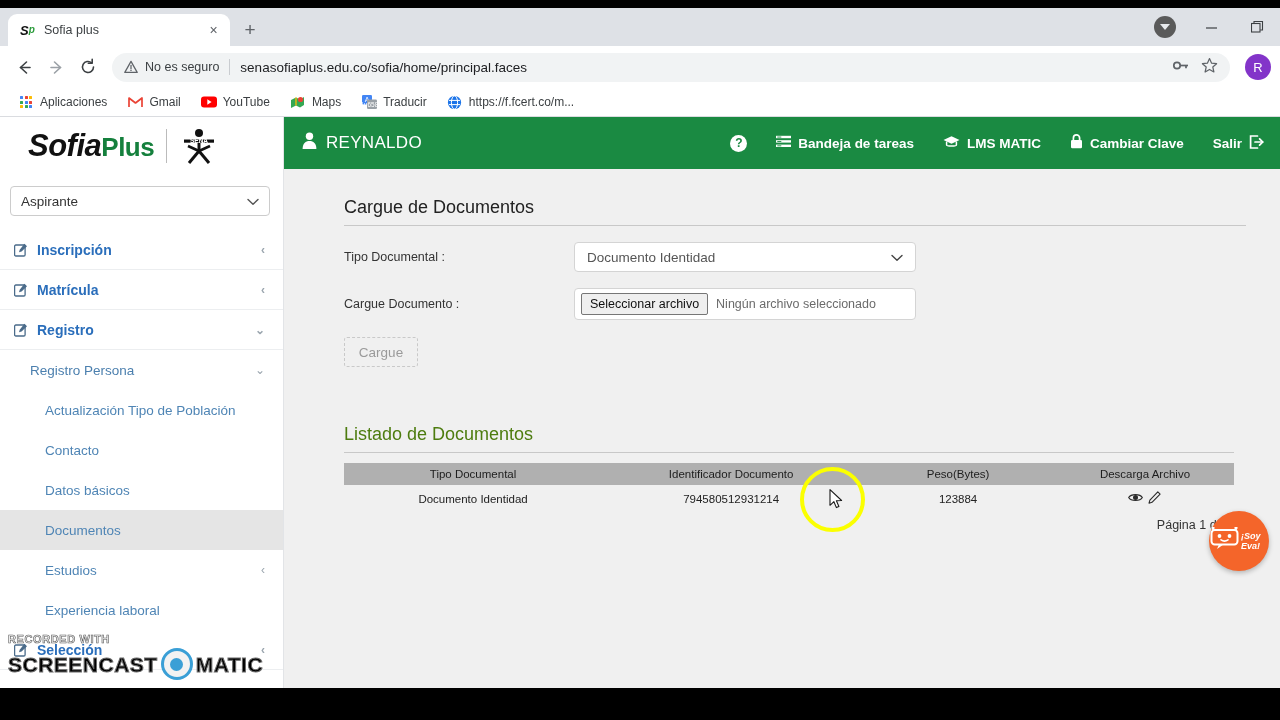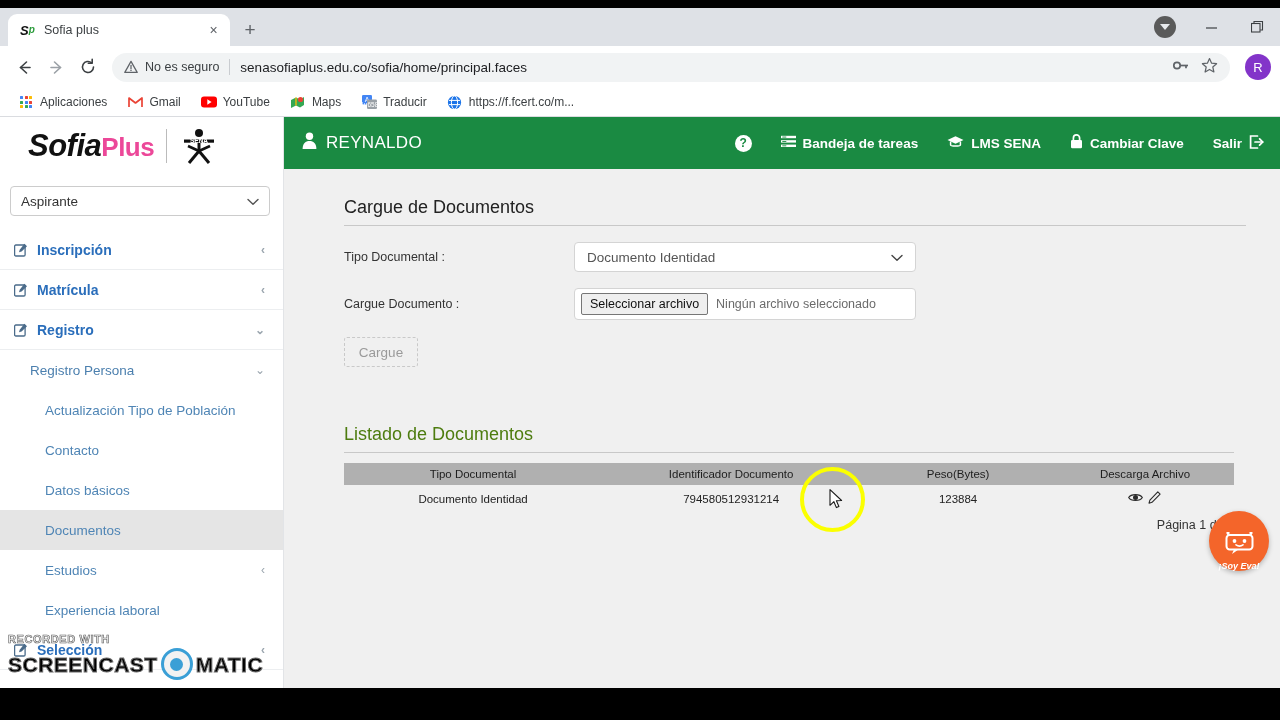--- a/index.html
+++ b/index.html
@@ -169,21 +169,21 @@
   }
   .brand {
     height: 57px;
     display: flex; align-items: center; gap: 12px;
     padding-left: 28px;
   }
   .brand-sofia {
     font-size: 31px; font-weight: bold; font-style: italic;
     color: #111; letter-spacing: -0.5px; line-height: 1;
   }
-  .brand-plus { color: #ec4899; font-style: normal; font-weight: bold; font-size: 26px; }
+  .brand-plus { color: #15803d; font-style: normal; font-weight: bold; font-size: 26px; }
   .brand-div { width: 1px; height: 34px; background: #bbb; }
   .sena-logo { width: 40px; height: 40px; position: relative; }
 
   .role-select {
     margin: 12px 13px 0 10px;
     height: 30px;
     border: 1px solid #ccc; border-radius: 4px;
     background: #fff;
     display: flex; align-items: center; justify-content: space-between;
     padding: 0 10px;
@@ -319,21 +319,21 @@
     width: 890px; text-align: right;
     margin-top: 6px;
     font-size: 12.5px; color: #333;
   }
 
   
   .eva {
     position: absolute; right: 11px; bottom: 117px;
     width: 60px; height: 60px; border-radius: 50%;
     background: #f4652a;
-    display: flex; flex-direction: column;
+    display: flex; flex-direction: row;
     align-items: center; justify-content: flex-end;
     gap: 1px;
     box-shadow: 0 2px 5px rgba(0,0,0,0.25);
   }
   .eva-lbl { font-size: 9px; color: #fff; font-weight: bold; font-style: italic; }
 
   
   .halo {
     position: absolute; left: 800px; top: 350px;
     width: 65px; height: 65px;
@@ -650,21 +650,21 @@
             </span>
             <span>Bandeja de tareas</span>
           </span>
           <span class="gb-item">
             <span>
               <svg width="17" height="13" viewBox="0 0 17 13">
                     <path d="M8.5 1.3 L16.5 5 L8.5 8.7 L0.5 5 Z" fill="#fff"></path>
                     <path d="M3.6 6.4 V10 C3.6 11.4 13.4 11.4 13.4 10 V6.4" fill="none" stroke="#fff" stroke-width="1.5"></path>
                   </svg>
             </span>
-            <span>LMS SENA</span>
+            <span>LMS MATIC</span>
           </span>
           <span class="gb-item">
             <span>
               <svg width="13" height="15" viewBox="0 0 13 15">
                     <rect x="1" y="6" width="11" height="8.3" rx="1.2" fill="#fff"></rect>
                     <path d="M3.4 6 V4 A3.1 3.1 0 0 1 9.6 4 V6" fill="none" stroke="#fff" stroke-width="1.7"></path>
                   </svg>
             </span>
             <span>Cambiar Clave</span>
           </span>

